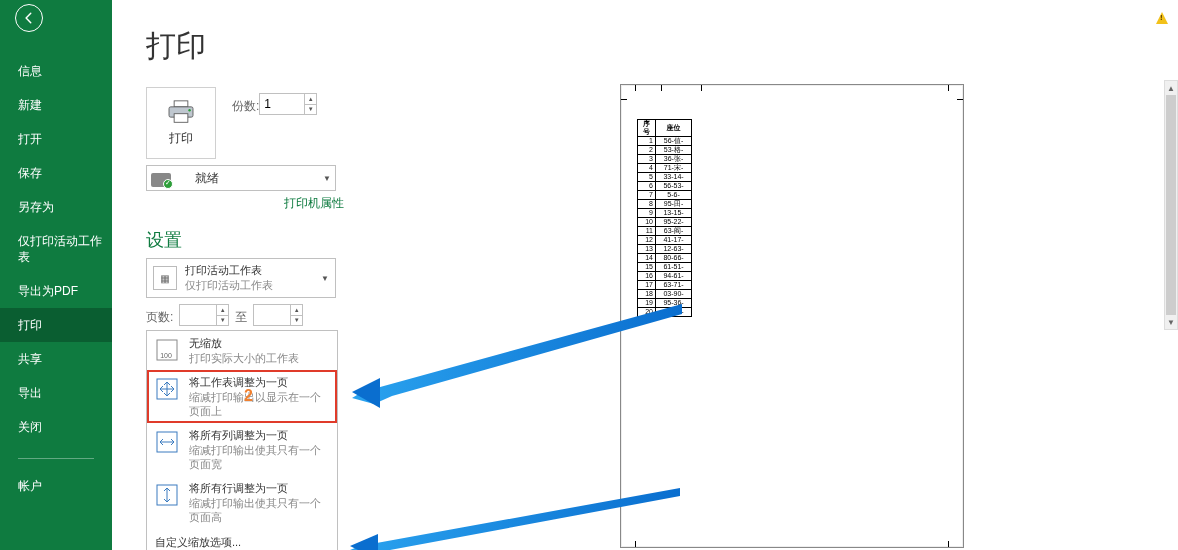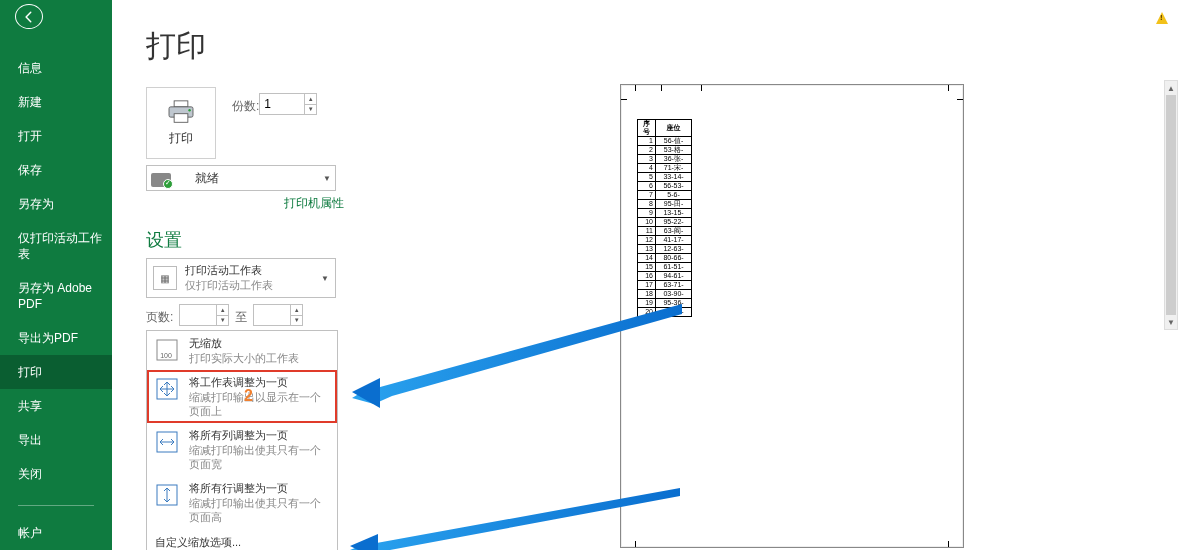--- a/index.html
+++ b/index.html
@@ -110,21 +110,20 @@
       <svg viewBox="0 0 24 24">
           <path d="M15 4 L7 12 L15 20" stroke="#fff" stroke-width="2.5" fill="none" stroke-linecap="round" stroke-linejoin="round"></path>
         </svg>
     </div>
     <div class="side-item">信息</div>
     <div class="side-item">新建</div>
     <div class="side-item">打开</div>
     <div class="side-item">保存</div>
     <div class="side-item">另存为</div>
     <div class="side-item">仅打印活动工作表</div>
-    <div class="side-item">另存为 Adobe PDF</div>
     <div class="side-item">导出为PDF</div>
     <div class="side-item sel">打印</div>
     <div class="side-item">共享</div>
     <div class="side-item">导出</div>
     <div class="side-item">关闭</div>
     <div class="side-sep"></div>
     <div class="side-item">帐户</div>
   </div>
 
   <div class="main">

